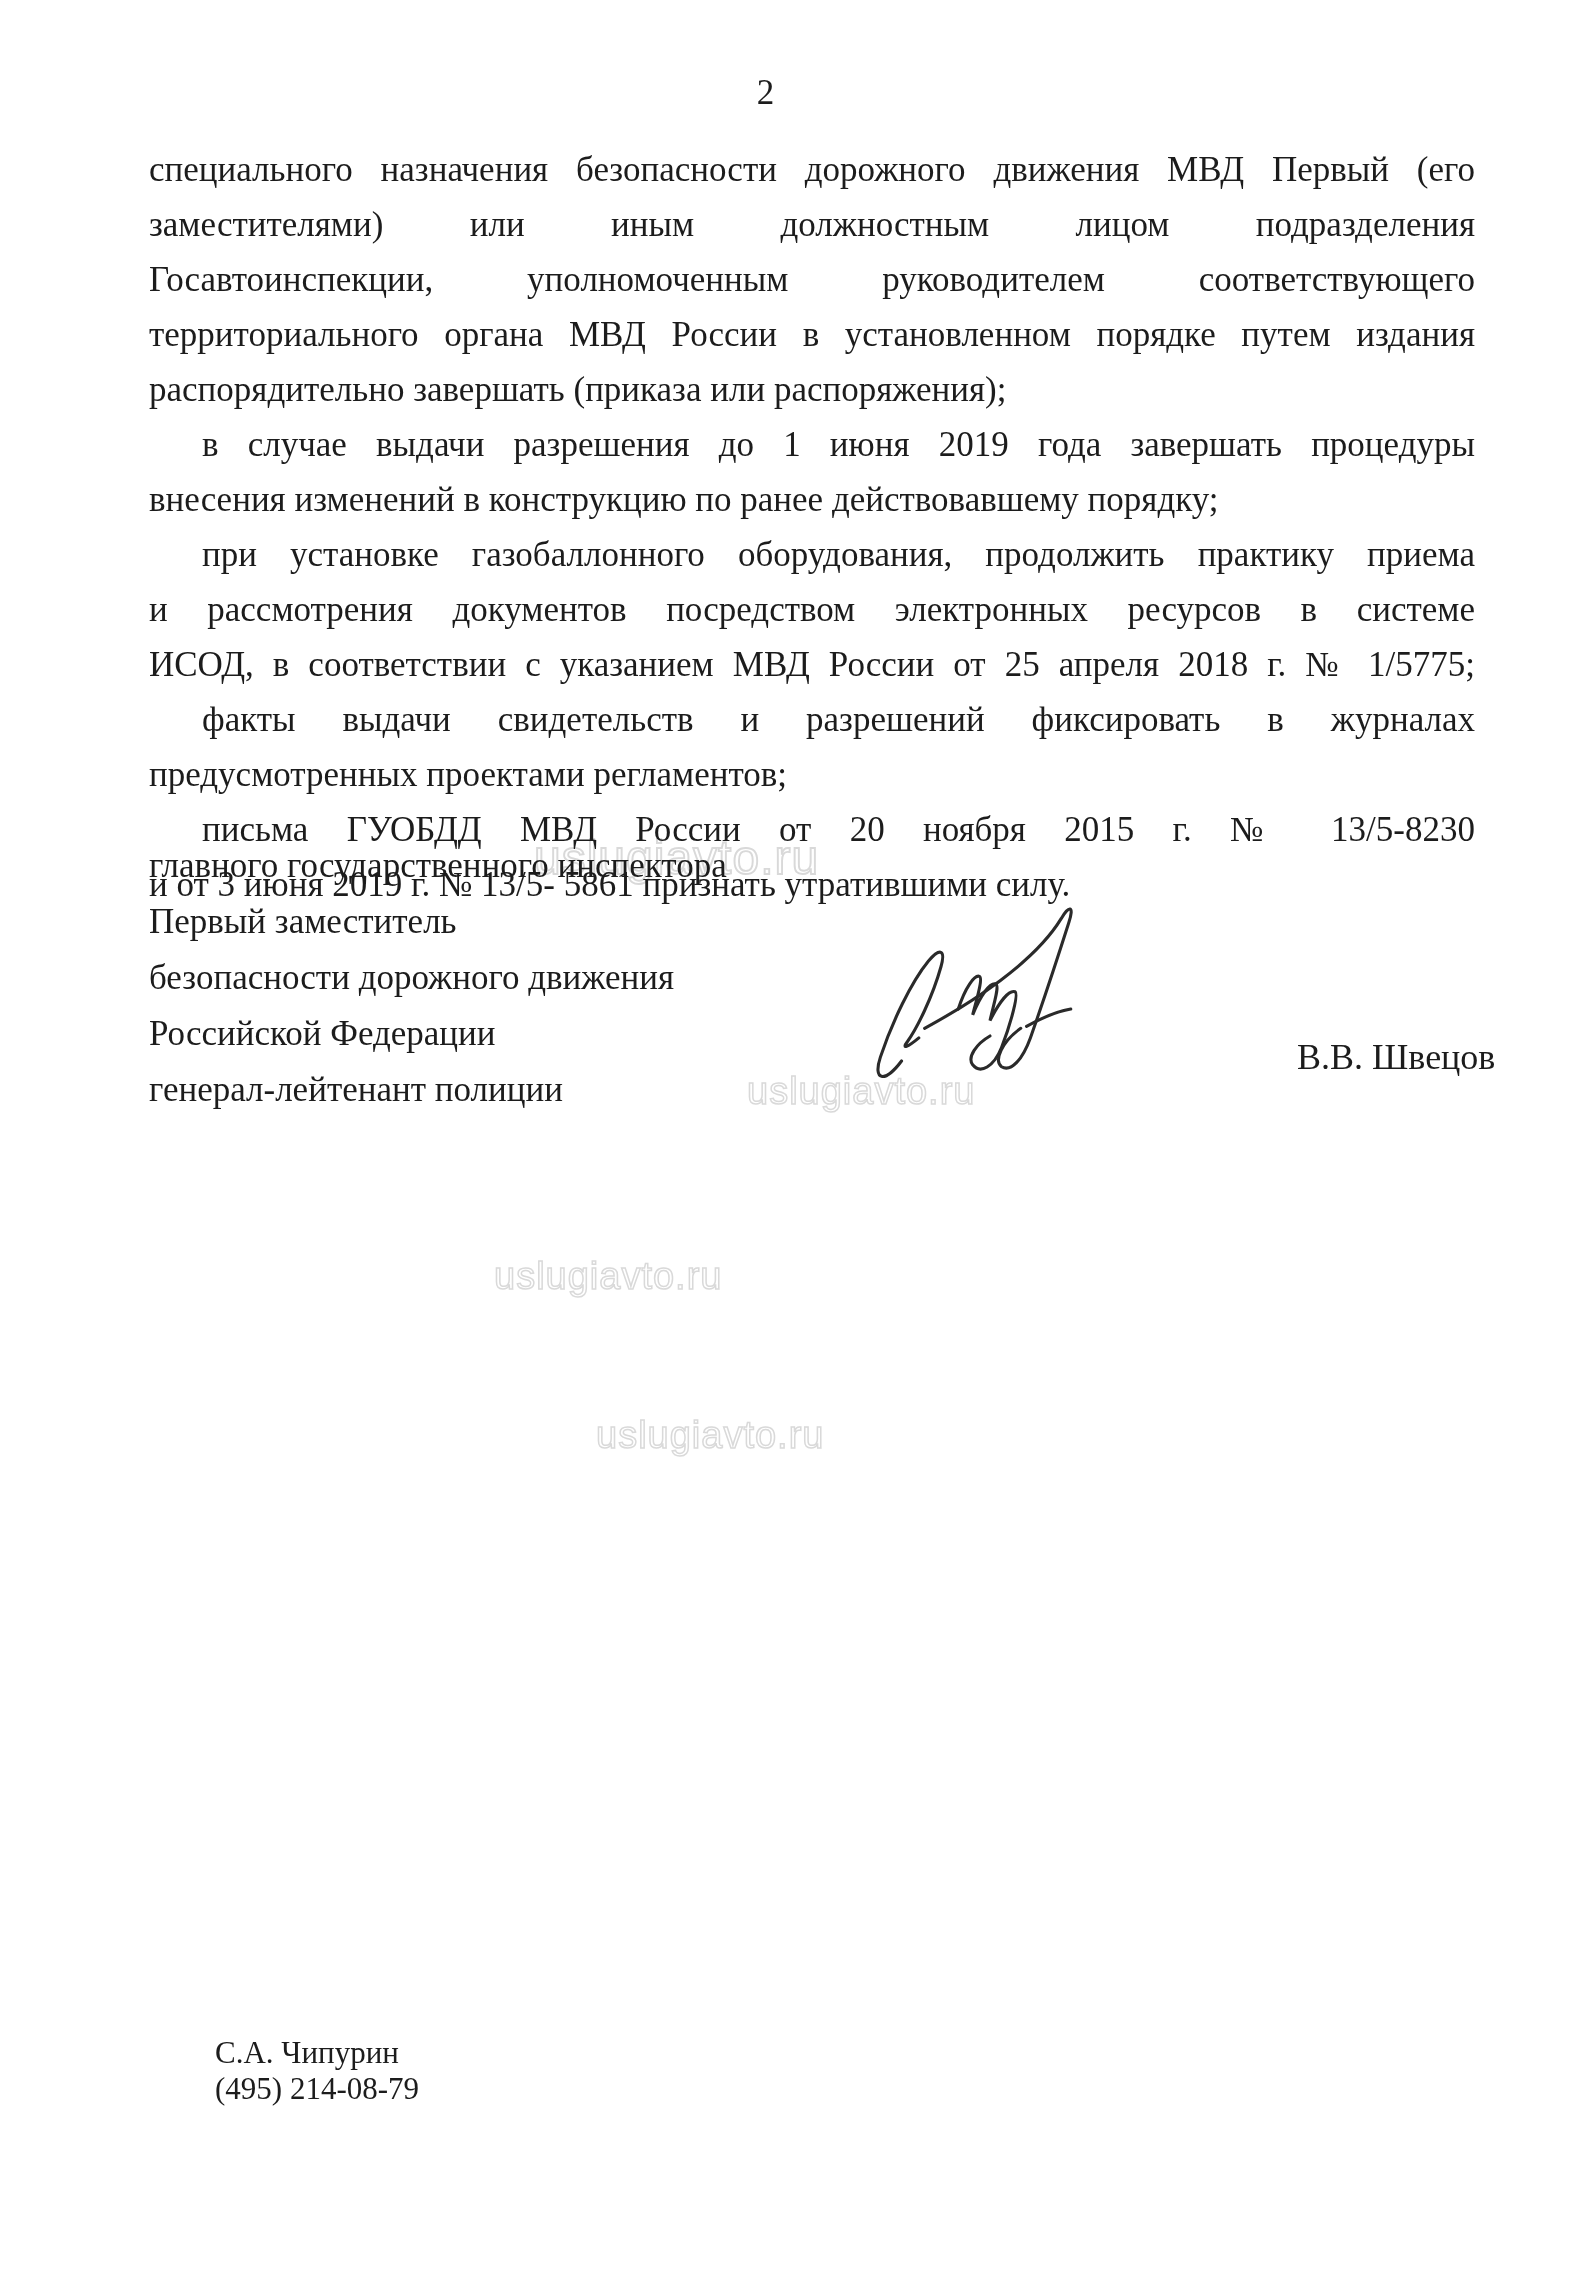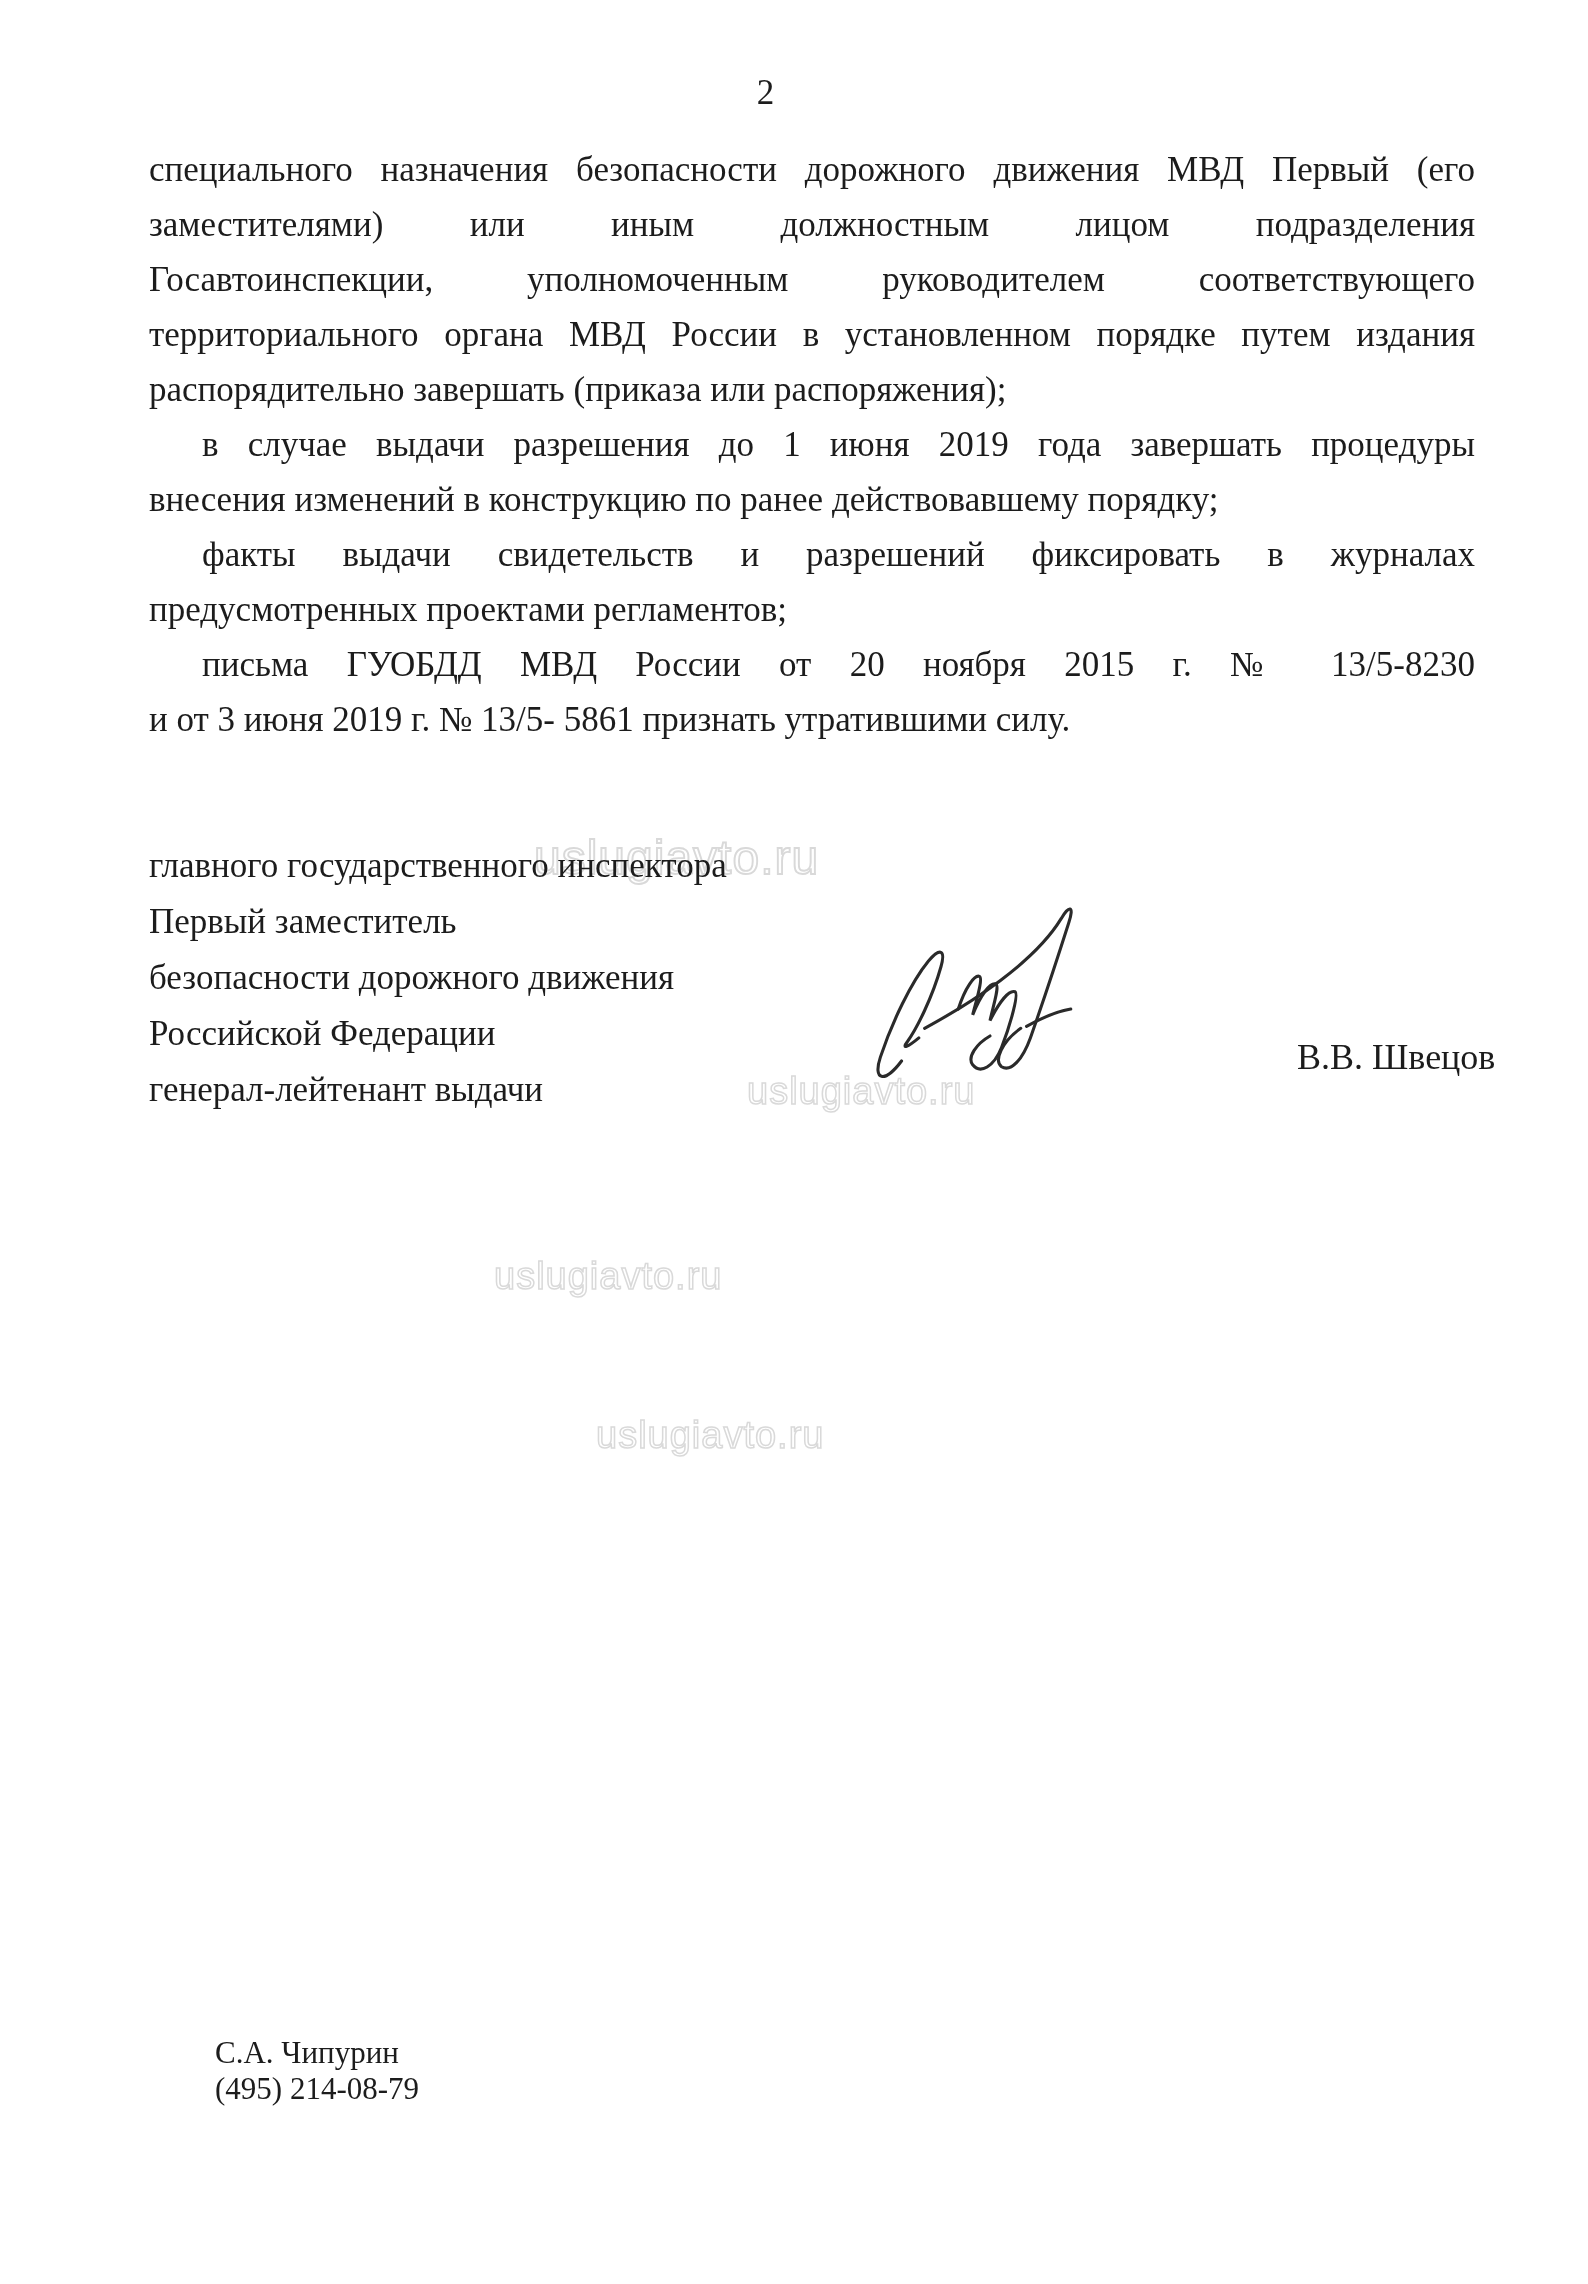--- a/index.html
+++ b/index.html
@@ -103,35 +103,40 @@
       <div class="bline just">заместителями) или иным должностным лицом подразделения</div>
       <div class="bline just">Госавтоинспекции, уполномоченным руководителем соответствующего</div>
       <div class="bline just">территориального органа МВД России в установленном порядке путем издания</div>
       <div class="bline">распорядительно завершать (приказа или распоряжения);</div>
     </div>
     <div>
       <div class="bline just indent">в случае выдачи разрешения до 1 июня 2019 года завершать процедуры</div>
       <div class="bline">внесения изменений в конструкцию по ранее действовавшему порядку;</div>
     </div>
     <div>
+      <div class="bline just indent">при установке газобаллонного оборудования, продолжить практику приема</div>
+      <div class="bline just">и рассмотрения документов посредством электронных ресурсов в системе</div>
+      <div class="bline just">ИСОД, в соответствии с указанием МВД России от 25 апреля 2018 г. № 1/5775;</div>
+    </div>
+    <div>
       <div class="bline just indent">факты выдачи свидетельств и разрешений фиксировать в журналах</div>
       <div class="bline">предусмотренных проектами регламентов;</div>
     </div>
     <div>
       <div class="bline just indent">письма ГУОБДД МВД России от 20 ноября 2015 г. № 13/5-8230</div>
       <div class="bline">и от 3 июня 2019 г. № 13/5- 5861 признать утратившими силу.</div>
     </div>
   </div>
 
   <div class="sig-block">
     <div class="sig-line">главного государственного инспектора</div>
     <div class="sig-line">Первый заместитель</div>
     <div class="sig-line">безопасности дорожного движения</div>
     <div class="sig-line">Российской Федерации</div>
-    <div class="sig-line">генерал-лейтенант выдачи</div>
+    <div class="sig-line">генерал-лейтенант полиции</div>
   </div>
 
   <svg class="signature-svg" viewBox="0 0 260 215" fill="none" xmlns="http://www.w3.org/2000/svg">
     <g stroke="#2a2a2a" stroke-width="3.2" stroke-linecap="round" fill="none">
       <path d="M38,186 C20,210 8,206 16,182 C28,146 48,104 66,82 C78,68 84,70 79,88 C70,120 54,152 44,166 C38,174 44,172 56,162"></path>
       <path d="M97,132 C104,110 114,96 119,98 C123,100 116,122 112,138 C120,118 130,104 136,106 C140,108 134,126 130,144 C140,124 150,112 156,114 C160,116 152,146 142,172 C134,192 120,200 112,190 C106,182 116,168 130,160"></path>
       <path d="M62,152 C110,126 176,84 204,38 C212,24 218,24 212,42 C198,86 184,128 172,162 C164,184 152,198 142,192 C134,186 142,166 162,152"></path>
       <path d="M168,150 C186,140 202,134 214,132"></path>
     </g>
   </svg>

